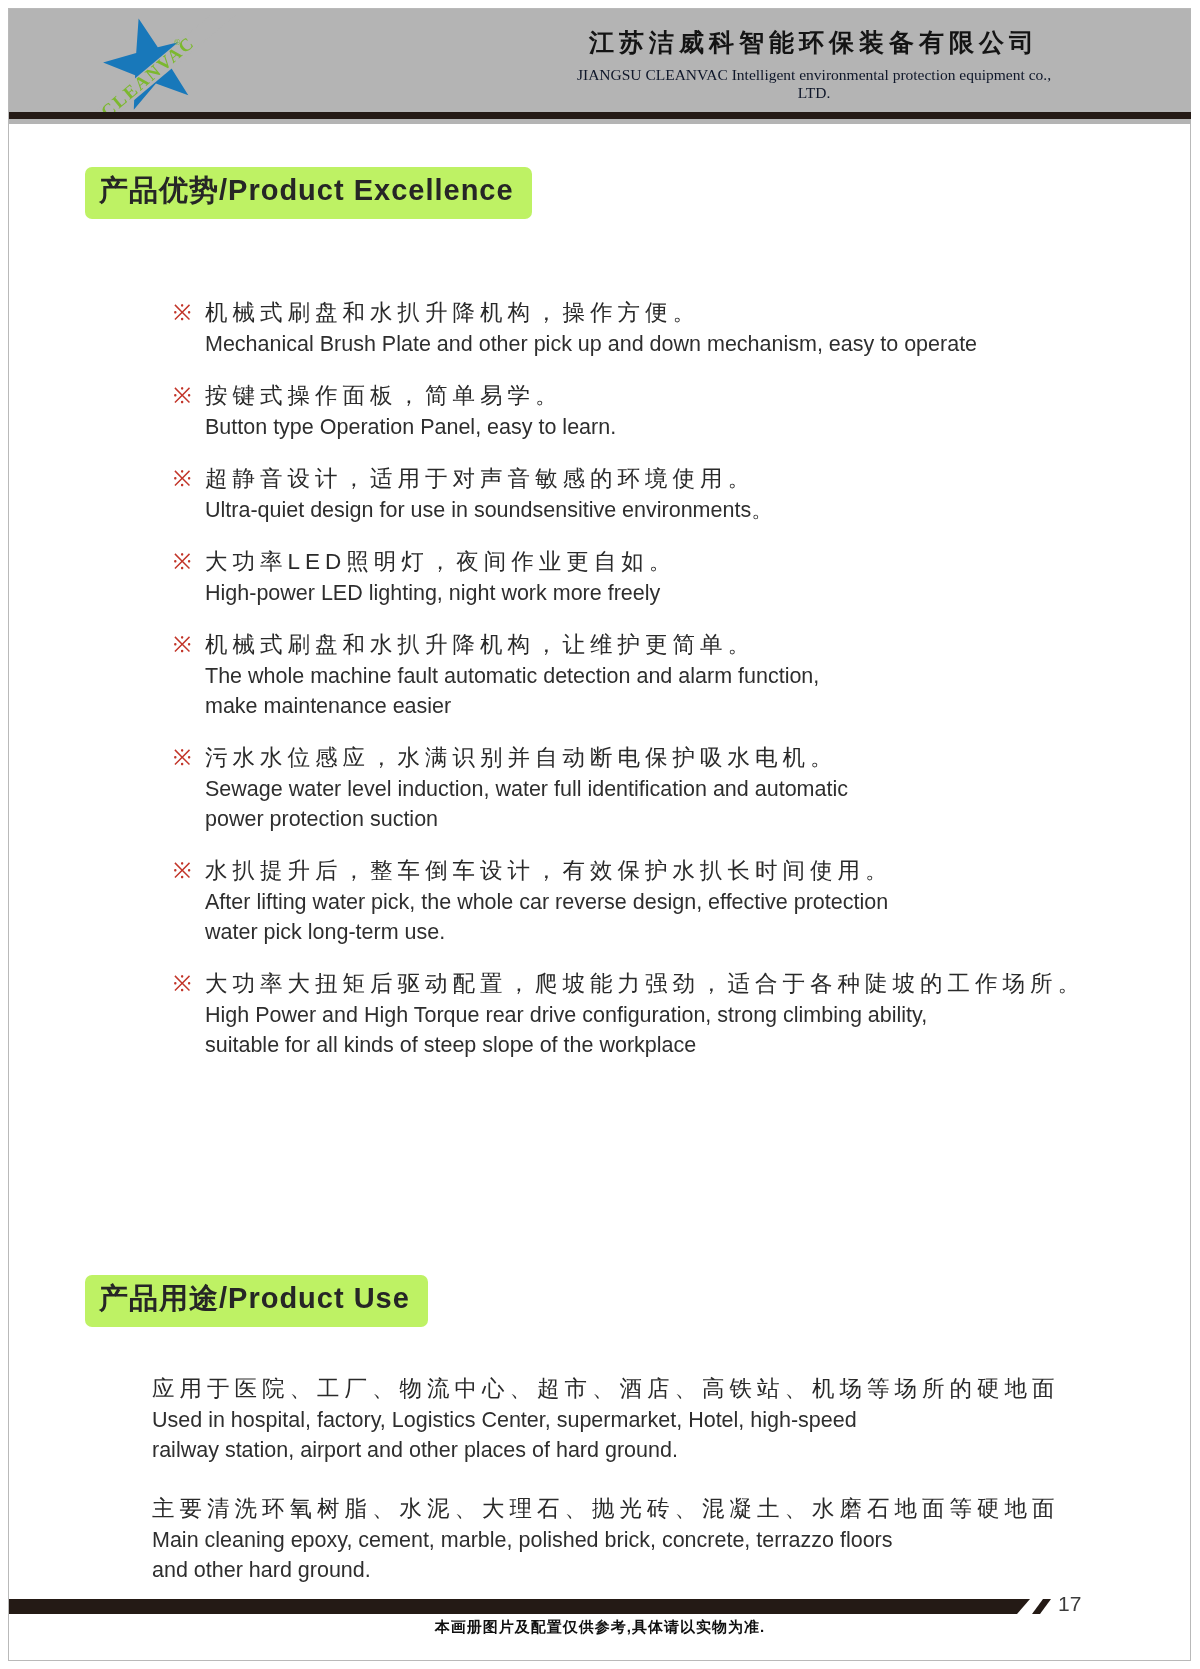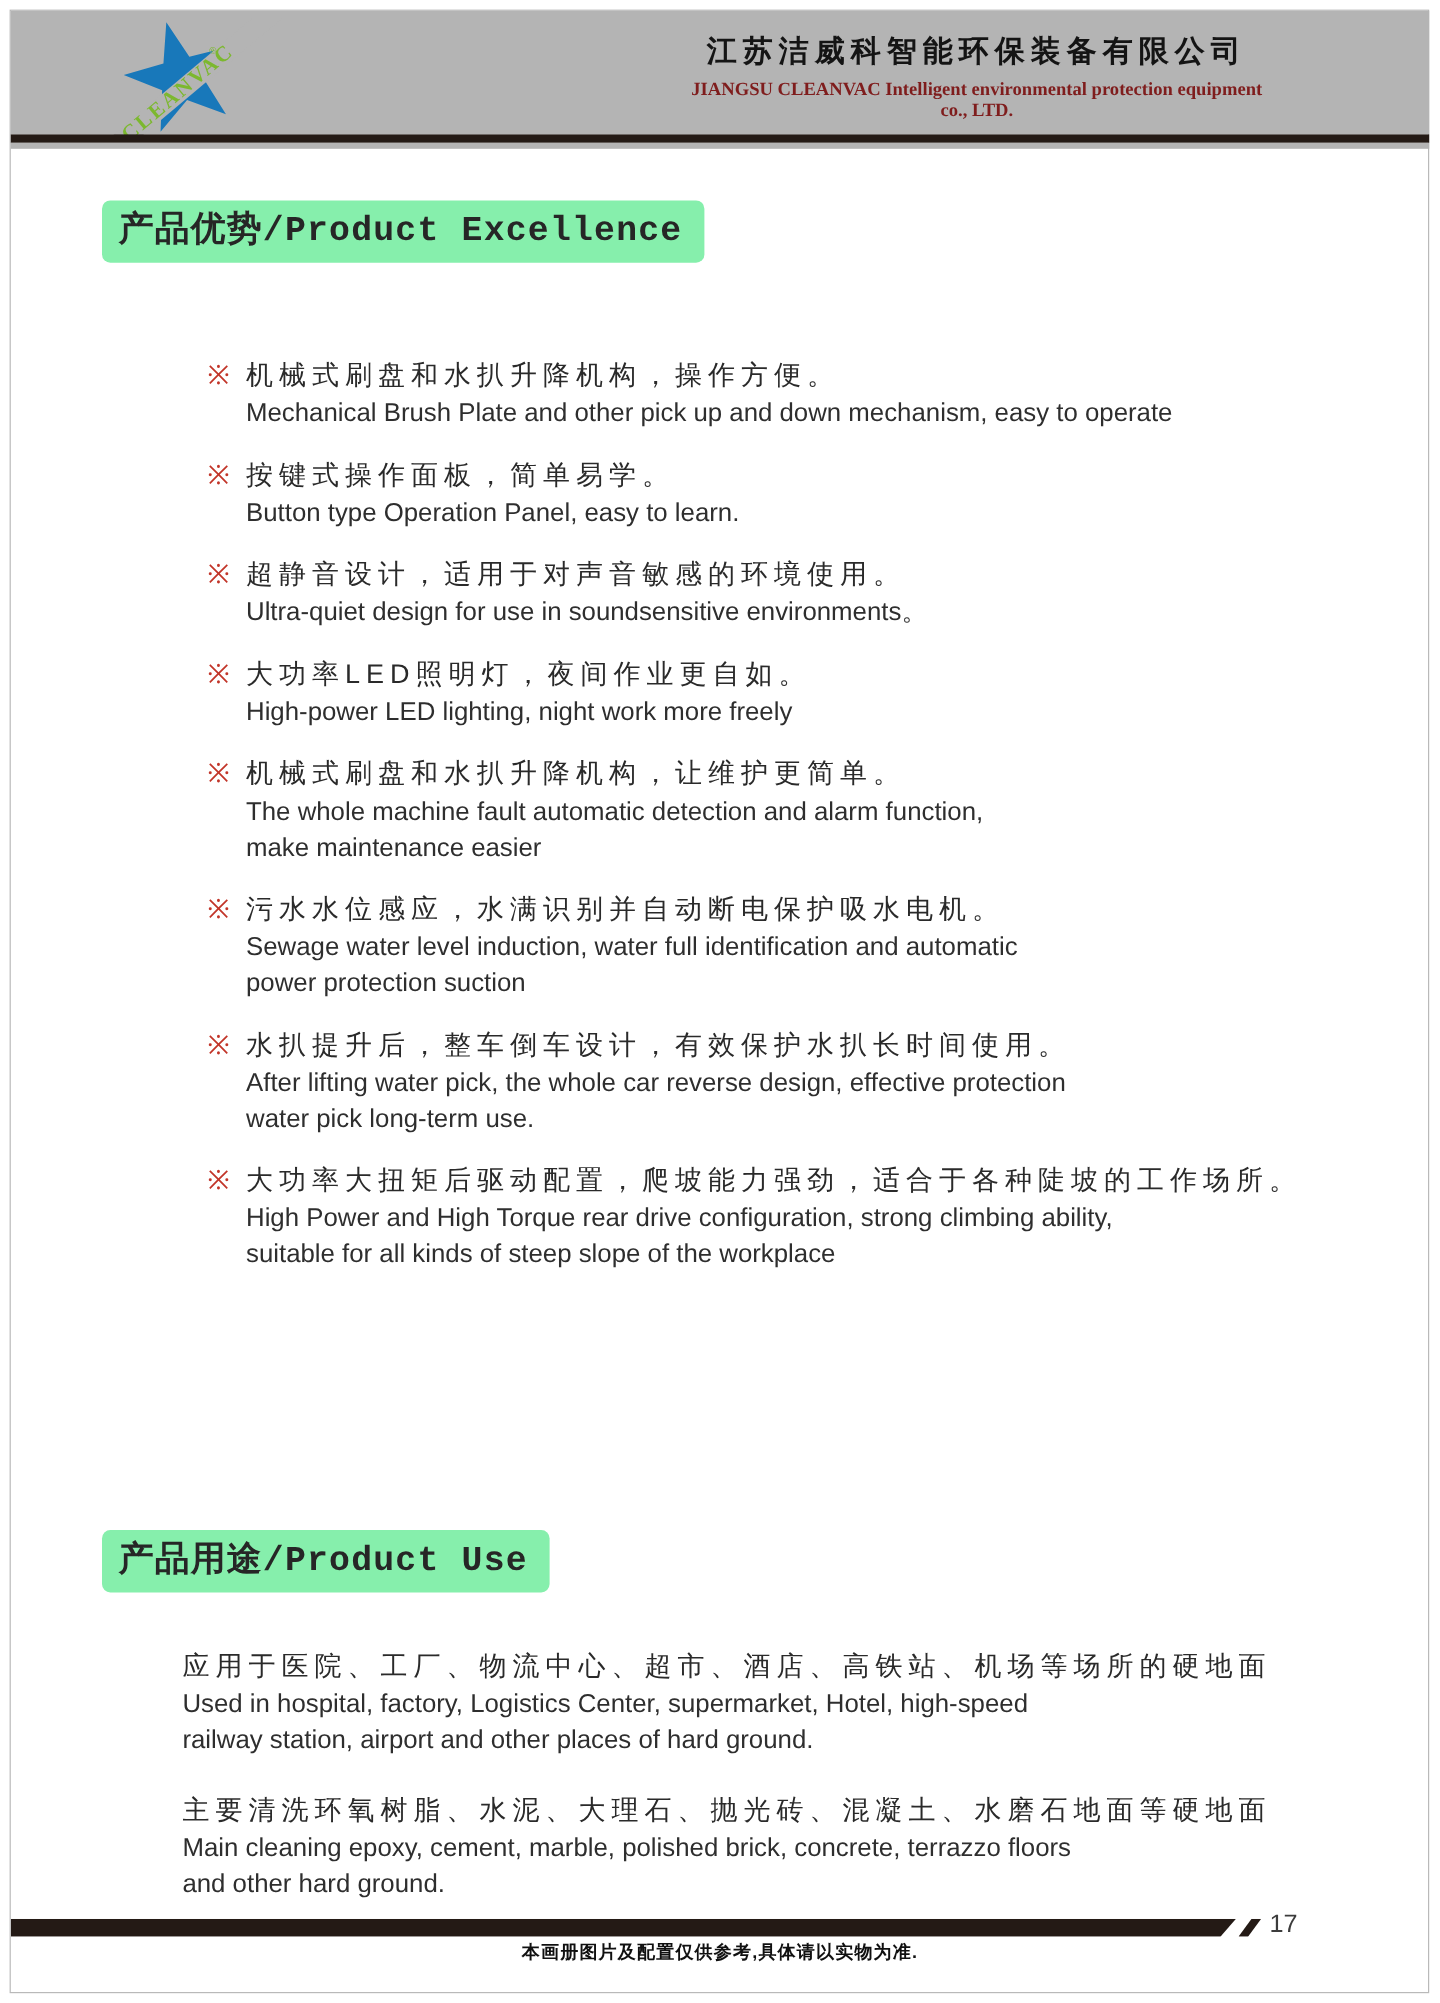--- a/index.html
+++ b/index.html
@@ -14,25 +14,25 @@
   
   .header-band{position:absolute;left:9px;top:9px;width:1182px;height:103px;background:#b4b4b4;}
   .dark-bar{position:absolute;left:9px;top:112px;width:1182px;height:7px;background:#241a15;}
   .sub-strip{position:absolute;left:9px;top:119px;width:1182px;height:5px;background:#b4b4b4;}
   .logo{position:absolute;left:82px;top:6px;width:170px;height:100px;}
   .company{position:absolute;left:555px;top:17px;width:500px;text-align:center;}
   .company-cn{
     font-family:"Liberation Serif",serif;font-weight:bold;font-size:25px;
     letter-spacing:5px;color:#141414;white-space:nowrap;
   }
-  .company-en{font-family:"Liberation Serif",serif;font-size:15.5px;color:#7f1d1d;margin-top:7px;font-weight:bold;}
+  .company-en{font-family:"Liberation Serif",serif;font-size:15.5px;color:#0f172a;margin-top:7px;}
   
   .section-title{
-    position:absolute;left:85px;background:#86efac;border-radius:7px;
-    padding:4px 18px 8px 14px;font-family:Liberation Mono, monospace;font-weight:bold;
+    position:absolute;left:85px;background:#bef264;border-radius:7px;
+    padding:4px 18px 8px 14px;font-family:Liberation Sans, sans-serif;font-weight:bold;
     font-size:29px;color:#262626;letter-spacing:1px;white-space:nowrap;
   }
   #title-excellence{top:167px;}
   #title-use{top:1275px;}
   
   .bullets{position:absolute;left:205px;top:276px;width:940px;}
   .bullet{position:relative;margin-bottom:17px;}
   .marker{
     position:absolute;left:-32px;top:2px;color:#c23529;
     font-size:22px;line-height:30px;

